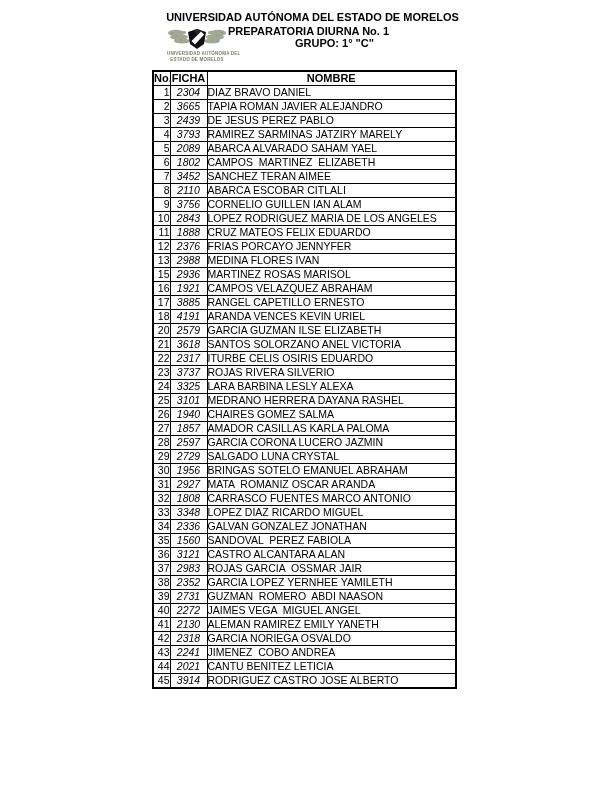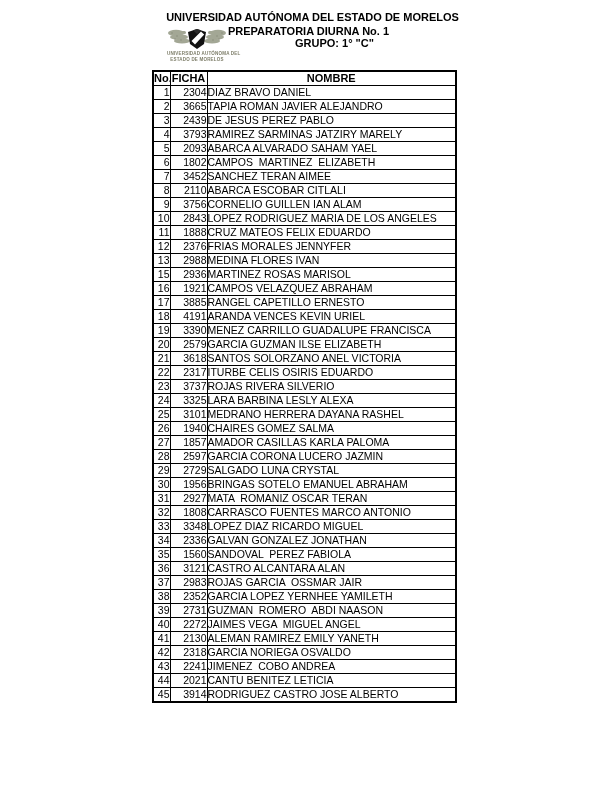--- a/index.html
+++ b/index.html
@@ -61,21 +61,21 @@
   }
   table.roster th {
     font-weight:bold;
     text-align:center;
     font-size:11px;
   }
   col.c-no    { width:17px; }
   col.c-ficha { width:37px; }
   col.c-nombre{ width:249px; }
   td.col-no     { text-align:right;  padding-right:2px; }
-  td.col-ficha  { text-align:right; }
+  td.col-ficha  { text-align:center;font-style:italic; }
   td.col-nombre { text-align:left;   padding-left:3px;margin-left:16px; }
 </style>
 </head>
 <body>
 
 <div id="title1" class="title-line">UNIVERSIDAD AUTÓNOMA DEL ESTADO DE MORELOS</div>
 <div id="title2" class="title-line">PREPARATORIA DIURNA No. 1</div>
 <div id="title3" class="title-line">GRUPO: 1° "C"</div>
 
 <div class="logo-block">
@@ -144,21 +144,21 @@
         <td class="col-ficha">2439</td>
         <td class="col-nombre">DE JESUS PEREZ PABLO</td>
       </tr>
       <tr>
         <td class="col-no">4</td>
         <td class="col-ficha">3793</td>
         <td class="col-nombre">RAMIREZ SARMINAS JATZIRY MARELY</td>
       </tr>
       <tr>
         <td class="col-no">5</td>
-        <td class="col-ficha">2093</td>
+        <td class="col-ficha">2089</td>
         <td class="col-nombre">ABARCA ALVARADO SAHAM YAEL</td>
       </tr>
       <tr>
         <td class="col-no">6</td>
         <td class="col-ficha">1802</td>
         <td class="col-nombre">CAMPOS  MARTINEZ  ELIZABETH</td>
       </tr>
       <tr>
         <td class="col-no">7</td>
         <td class="col-ficha">3452</td>
@@ -180,21 +180,21 @@
         <td class="col-nombre">LOPEZ RODRIGUEZ MARIA DE LOS ANGELES</td>
       </tr>
       <tr>
         <td class="col-no">11</td>
         <td class="col-ficha">1888</td>
         <td class="col-nombre">CRUZ MATEOS FELIX EDUARDO</td>
       </tr>
       <tr>
         <td class="col-no">12</td>
         <td class="col-ficha">2376</td>
-        <td class="col-nombre">FRIAS MORALES JENNYFER</td>
+        <td class="col-nombre">FRIAS PORCAYO JENNYFER</td>
       </tr>
       <tr>
         <td class="col-no">13</td>
         <td class="col-ficha">2988</td>
         <td class="col-nombre">MEDINA FLORES IVAN</td>
       </tr>
       <tr>
         <td class="col-no">15</td>
         <td class="col-ficha">2936</td>
         <td class="col-nombre">MARTINEZ ROSAS MARISOL</td>
@@ -208,25 +208,20 @@
         <td class="col-no">17</td>
         <td class="col-ficha">3885</td>
         <td class="col-nombre">RANGEL CAPETILLO ERNESTO</td>
       </tr>
       <tr>
         <td class="col-no">18</td>
         <td class="col-ficha">4191</td>
         <td class="col-nombre">ARANDA VENCES KEVIN URIEL</td>
       </tr>
       <tr>
-        <td class="col-no">19</td>
-        <td class="col-ficha">3390</td>
-        <td class="col-nombre">MENEZ CARRILLO GUADALUPE FRANCISCA</td>
-      </tr>
-      <tr>
         <td class="col-no">20</td>
         <td class="col-ficha">2579</td>
         <td class="col-nombre">GARCIA GUZMAN ILSE ELIZABETH</td>
       </tr>
       <tr>
         <td class="col-no">21</td>
         <td class="col-ficha">3618</td>
         <td class="col-nombre">SANTOS SOLORZANO ANEL VICTORIA</td>
       </tr>
       <tr>
@@ -270,21 +265,21 @@
         <td class="col-nombre">SALGADO LUNA CRYSTAL</td>
       </tr>
       <tr>
         <td class="col-no">30</td>
         <td class="col-ficha">1956</td>
         <td class="col-nombre">BRINGAS SOTELO EMANUEL ABRAHAM</td>
       </tr>
       <tr>
         <td class="col-no">31</td>
         <td class="col-ficha">2927</td>
-        <td class="col-nombre">MATA  ROMANIZ OSCAR TERAN</td>
+        <td class="col-nombre">MATA  ROMANIZ OSCAR ARANDA</td>
       </tr>
       <tr>
         <td class="col-no">32</td>
         <td class="col-ficha">1808</td>
         <td class="col-nombre">CARRASCO FUENTES MARCO ANTONIO</td>
       </tr>
       <tr>
         <td class="col-no">33</td>
         <td class="col-ficha">3348</td>
         <td class="col-nombre">LOPEZ DIAZ RICARDO MIGUEL</td>

